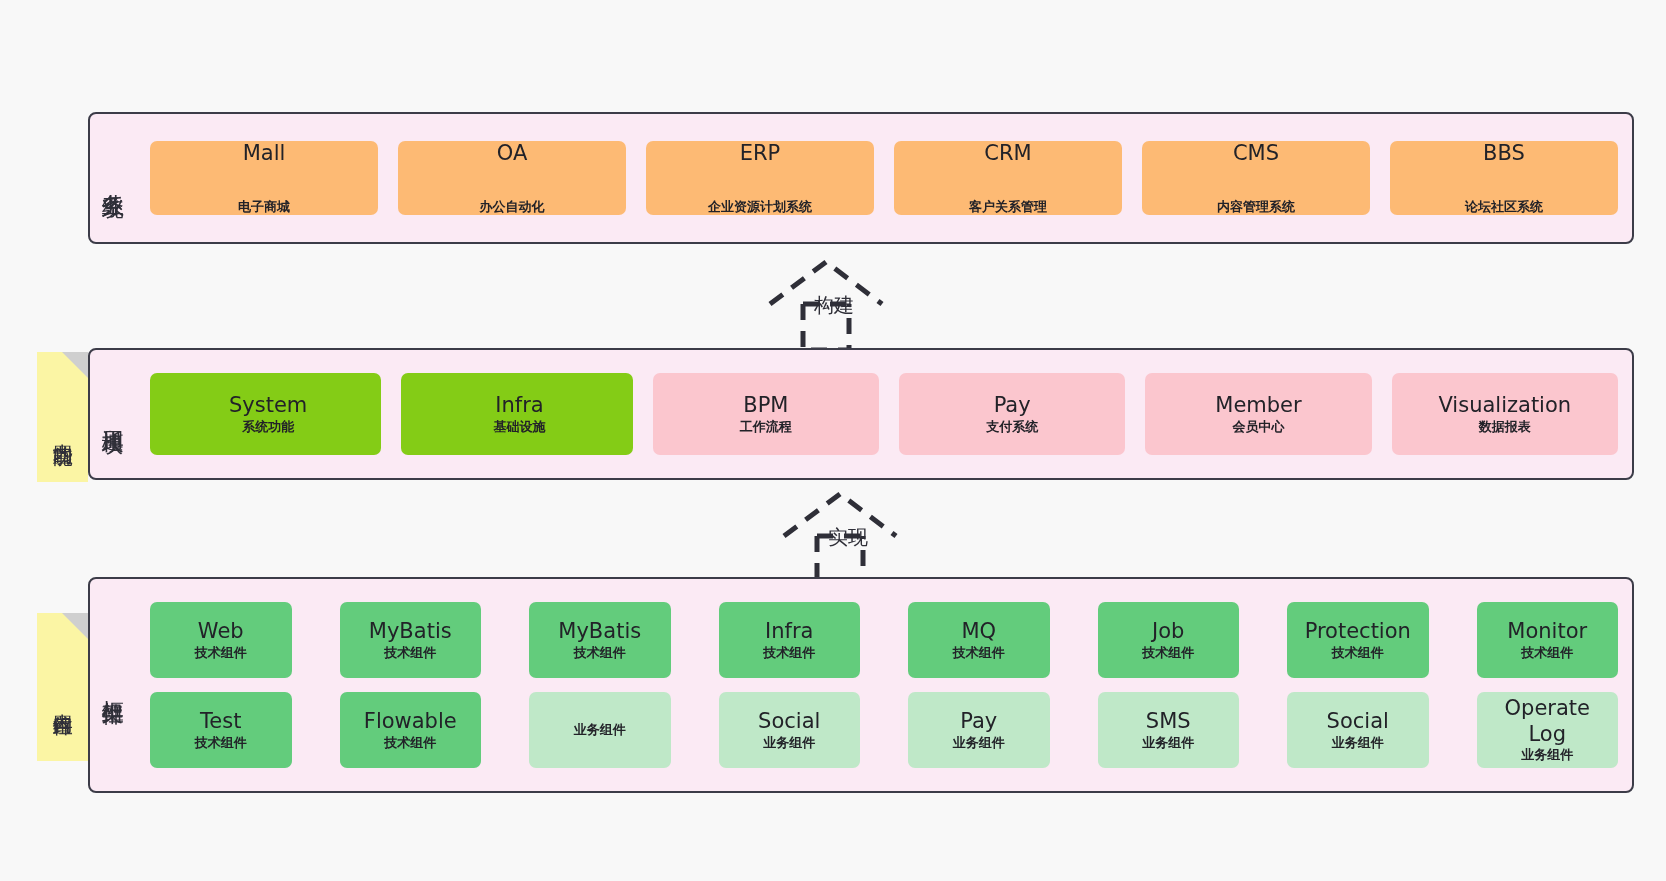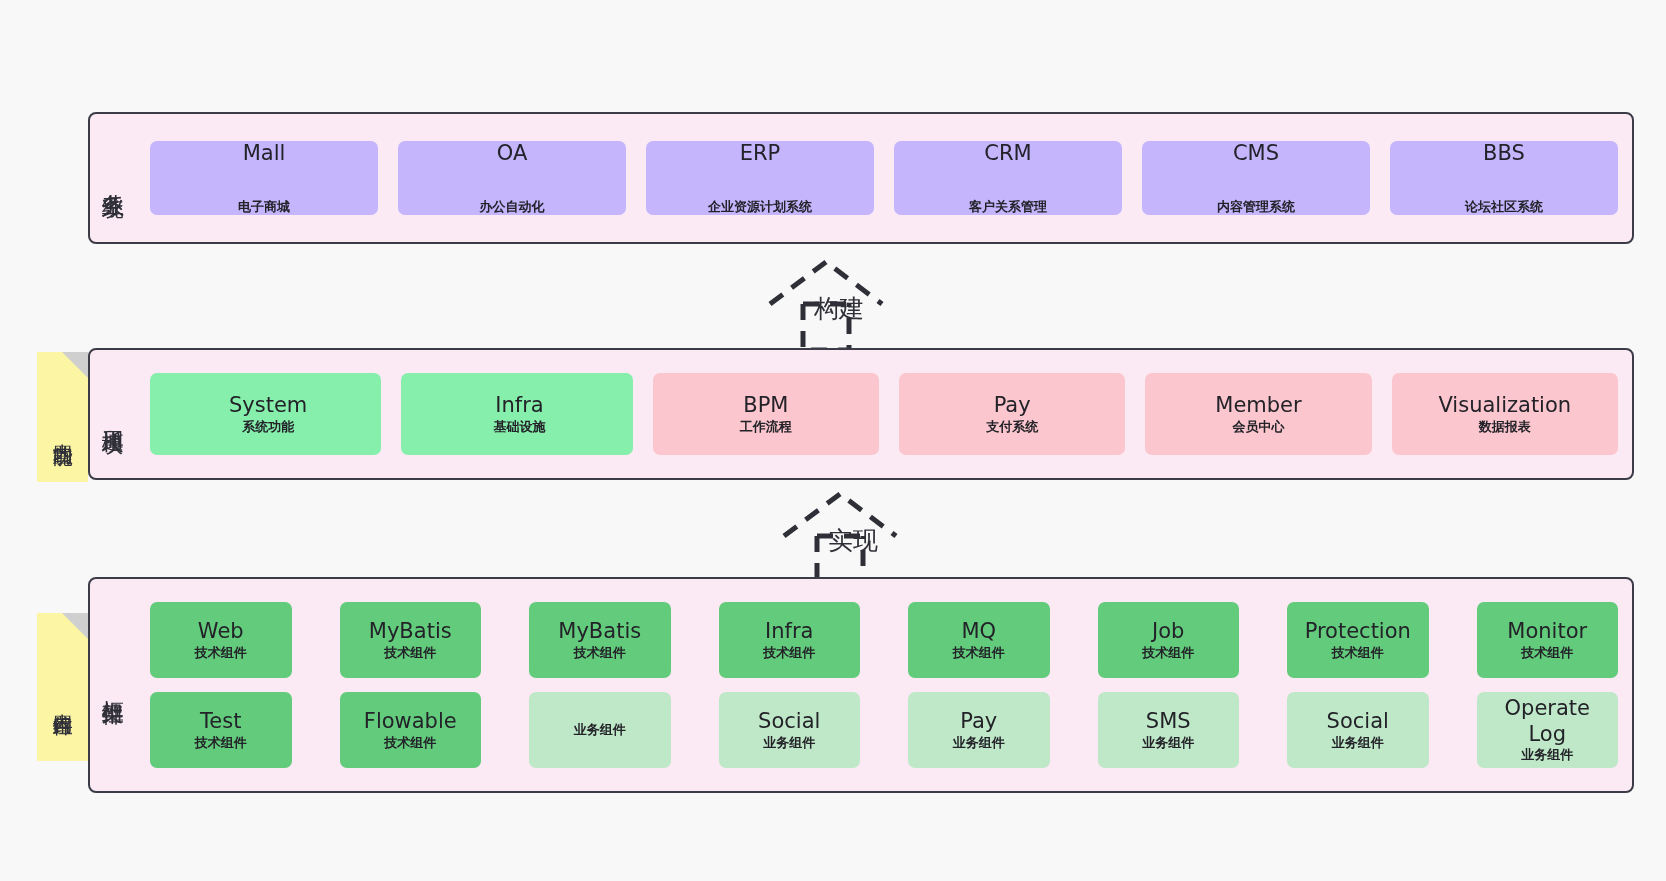--- a/index.html
+++ b/index.html
@@ -76,22 +76,22 @@
   .node .en {
     font-size: 21px;
     line-height: 1.22;
   }
   .node .cn {
     font-size: 13px;
     line-height: 1.25;
     font-weight: bold;
   }
 
-  .blue   { background: #c4b5fd; gap: 33px; }
-  .red    { background: #86efac; padding-left: 11px; }
+  .blue   { background: #fdba74; gap: 33px; }
+  .red    { background: #84cc16; padding-left: 11px; }
   .pink   { background: #fbc6ce; }
   .green  { background: #63cc7c; }
   .mint   { background: #bfe8c8; }
 
   
   #layer-business { left: 88px;  top: 112px; width: 1546px; height: 132px; }
   #layer-common   { left: 88px;  top: 348px; width: 1546px; height: 132px; }
   #layer-framework{ left: 88px;  top: 577px; width: 1546px; height: 216px; }
 
   #layer-business .node-row  { height: 74px; }
@@ -126,21 +126,21 @@
     background: #cfcfcf;
     clip-path: polygon(0 0, 100% 100%, 100% 0);
   }
   #note-common    { left: 37px; top: 352px; width: 51px; height: 130px; }
   #note-component { left: 37px; top: 613px; width: 51px; height: 148px; }
 
   
   .arrow-group { position: absolute; }
   .arrow-label {
     position: absolute;
-    font-size: 25px;
+    font-size: 20px;
     color: #2f2f38;
     white-space: nowrap;
     background: transparent;
   }
   #arrow-build  { left: 750px; top: 256px; width: 180px; height: 100px; }
   #arrow-impl   { left: 764px; top: 488px; width: 180px; height: 100px; }
   #arrow-build .arrow-label  { left: 64px; top: 36px; }
   #arrow-impl  .arrow-label  { left: 64px; top: 36px; }
 </style>
 </head>

